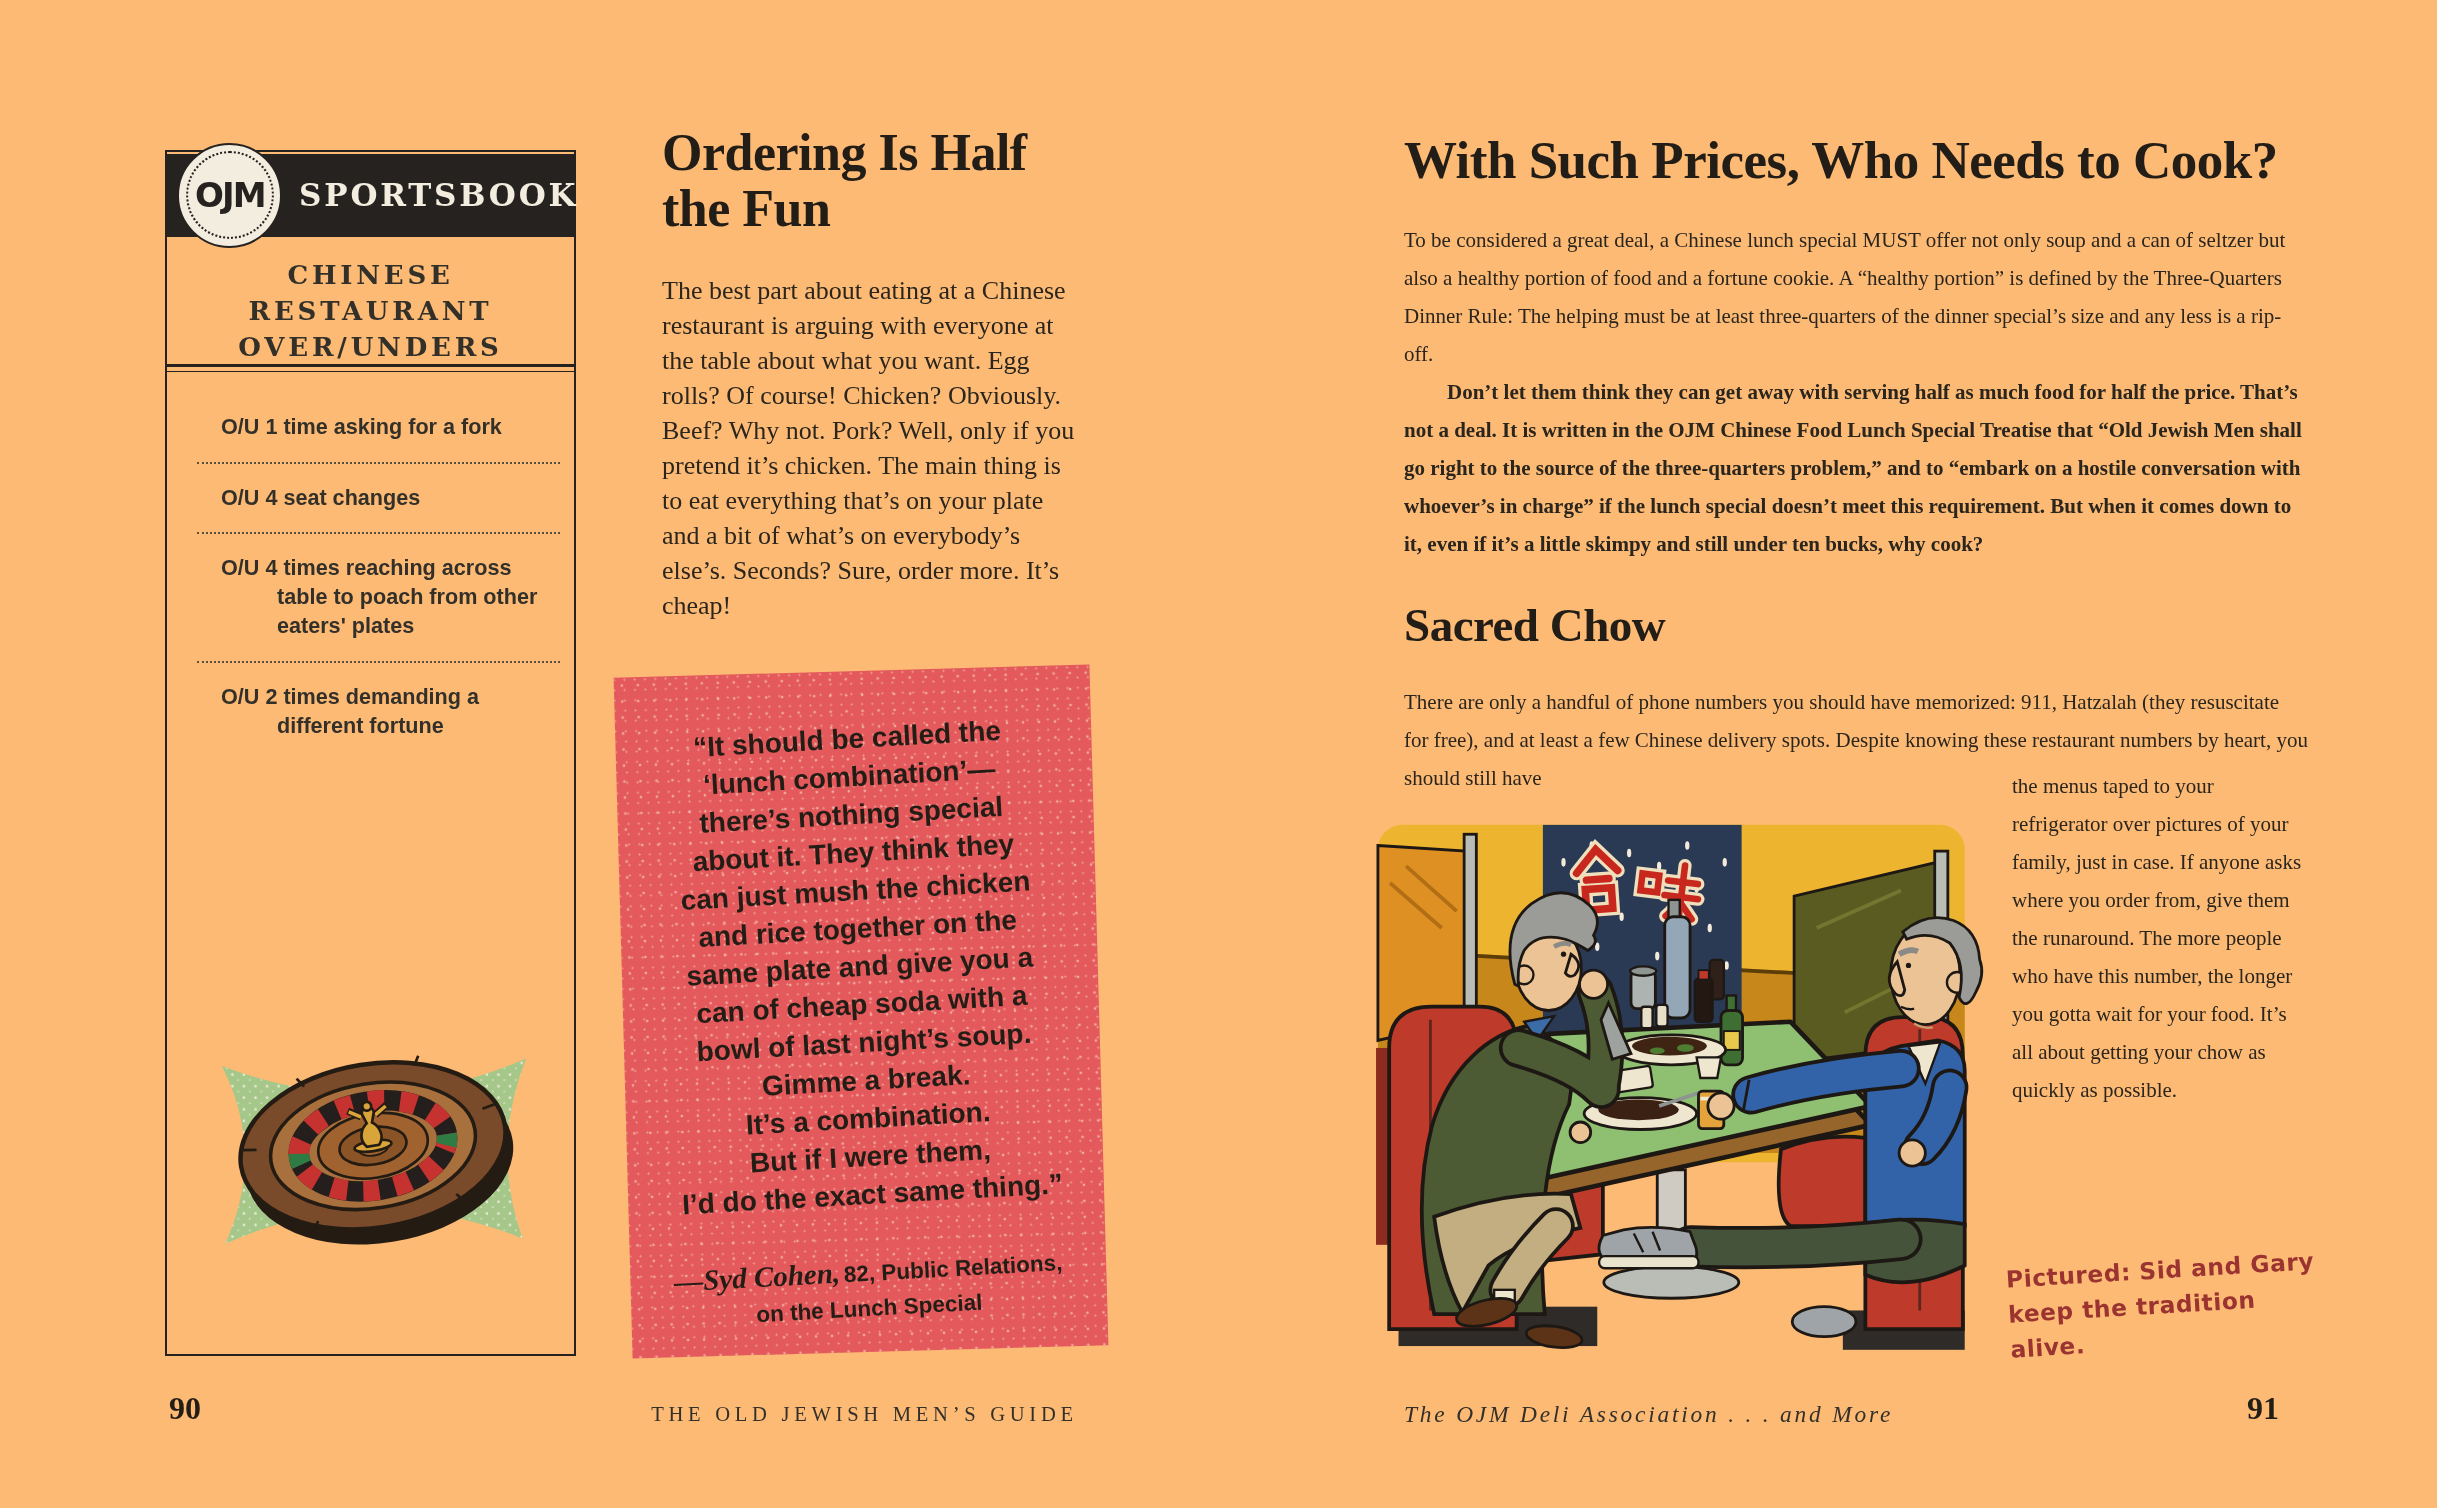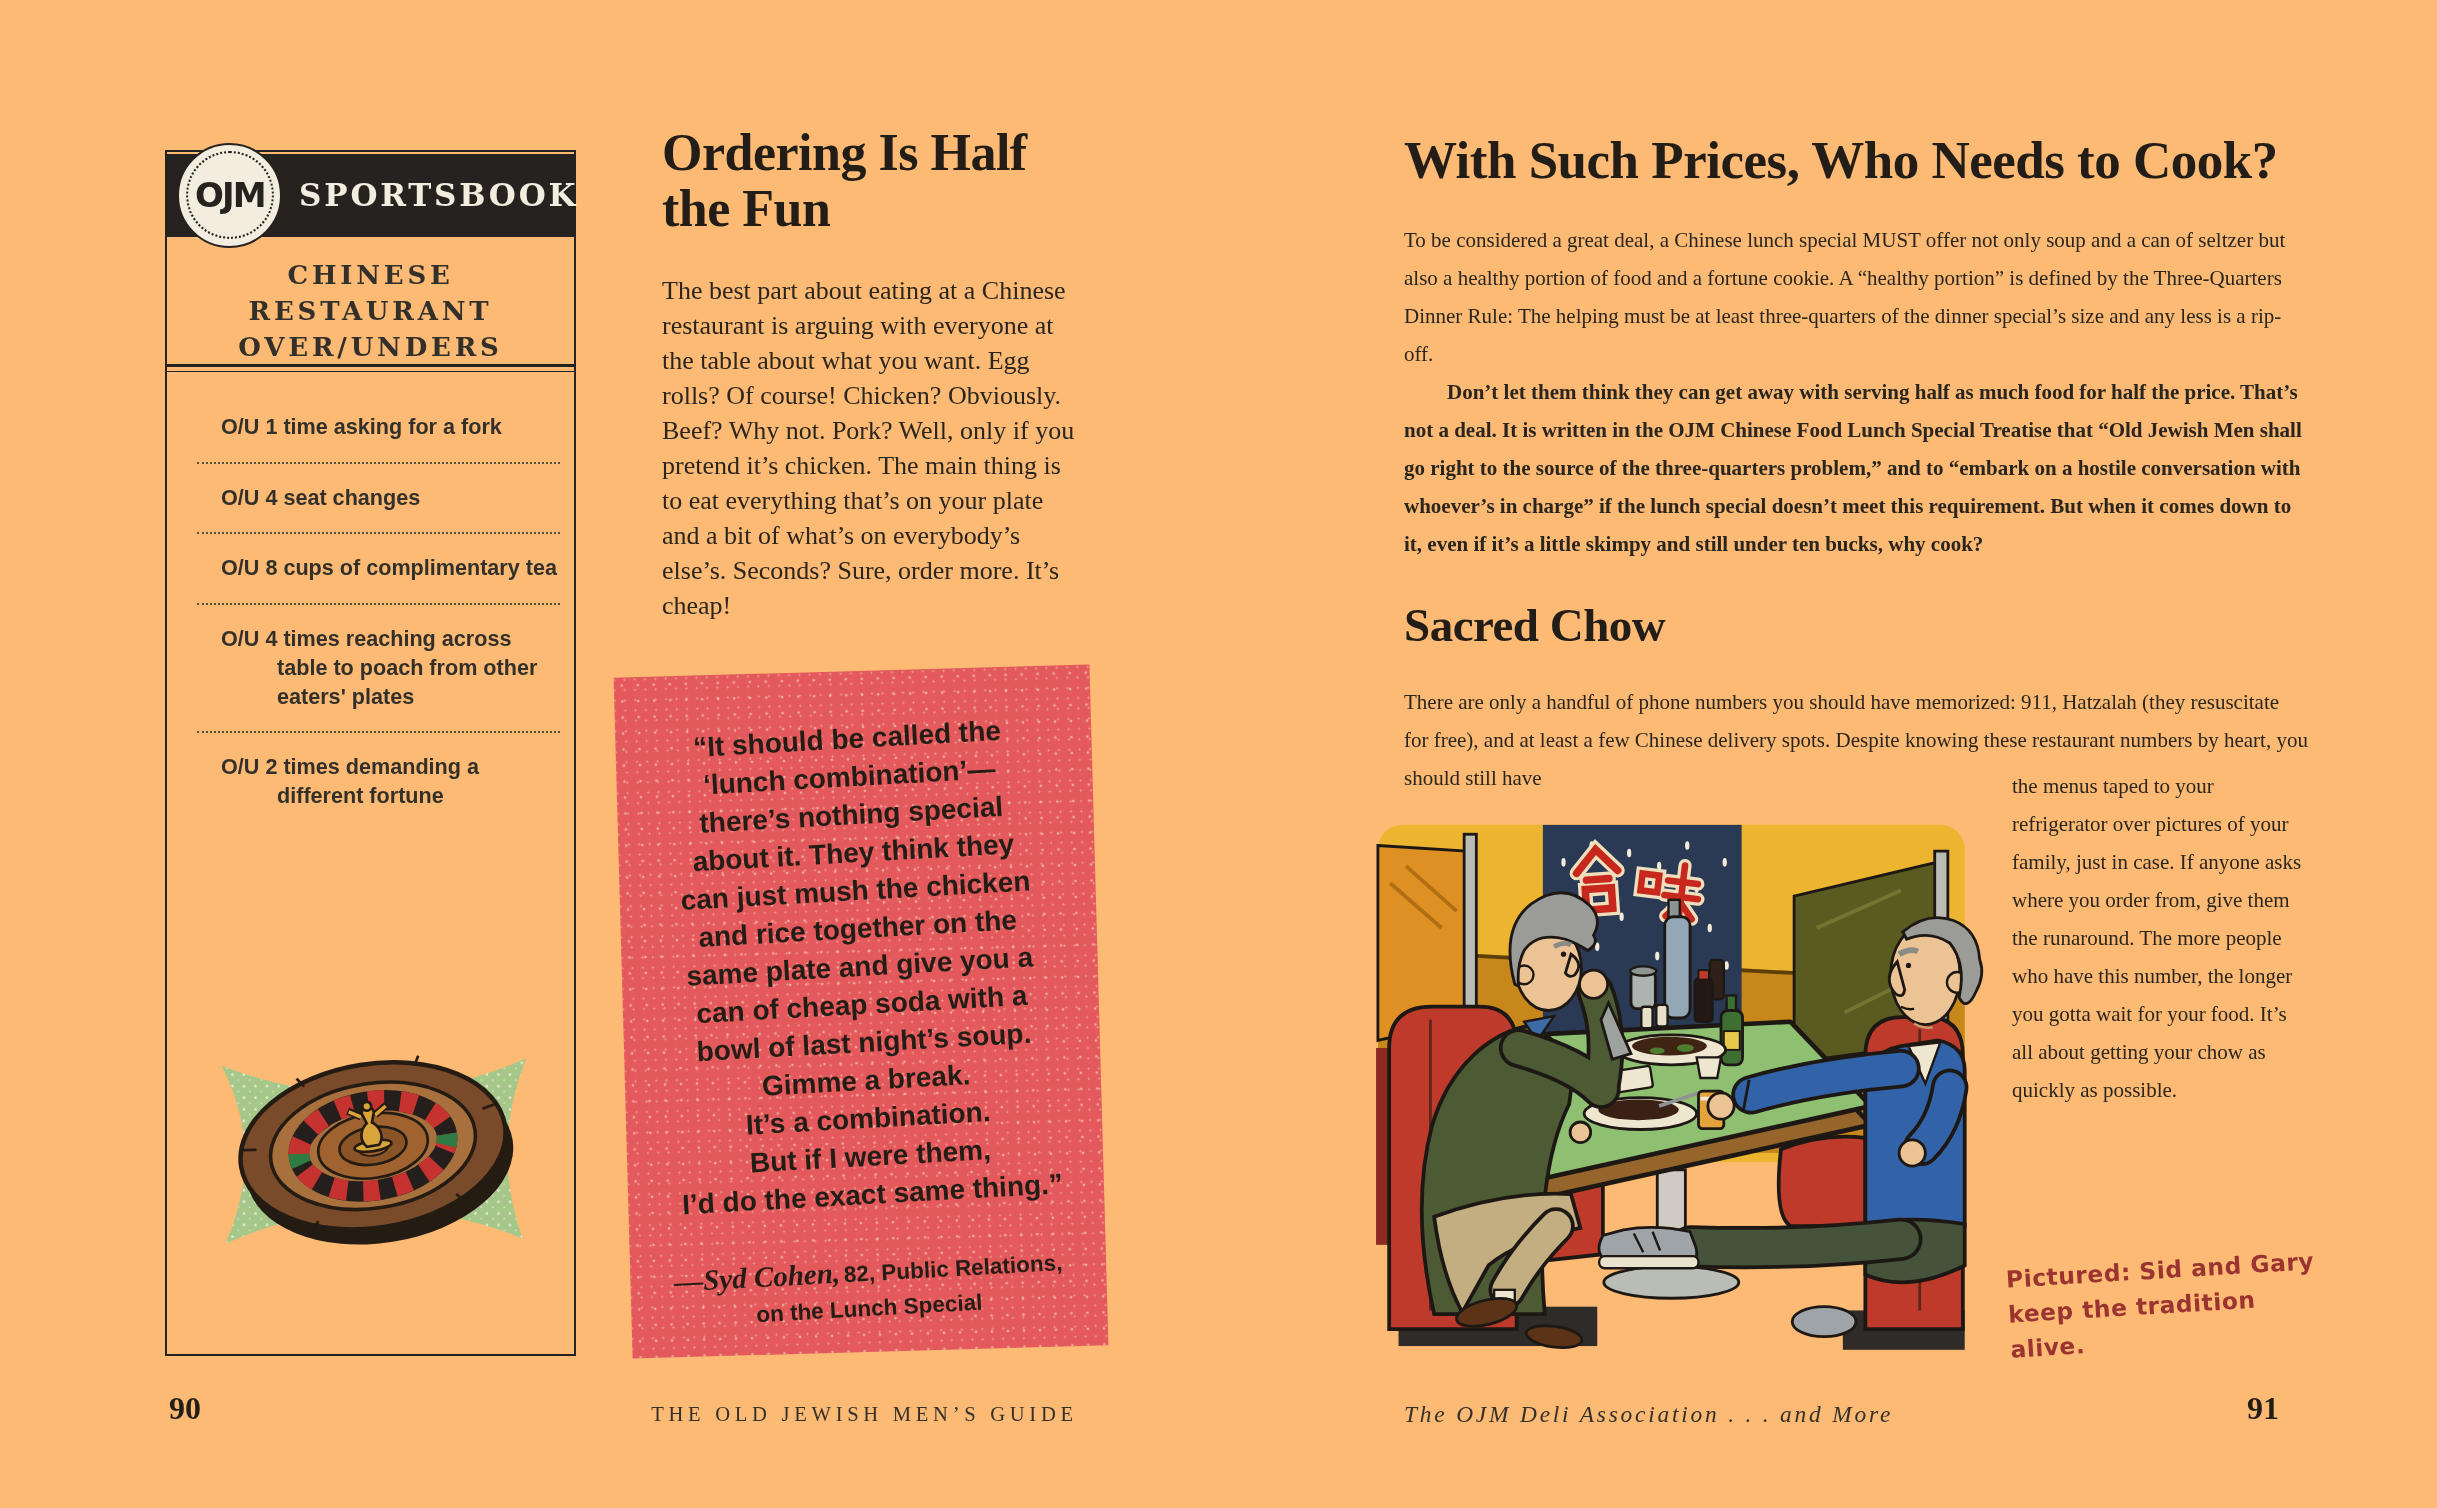--- a/index.html
+++ b/index.html
@@ -93,21 +93,20 @@
         </div>
         <div class="banner-text">SPORTSBOOK</div>
       </div>
       <h2 class="sb-heading">CHINESE
 RESTAURANT
 OVER/UNDERS</h2>
       <div class="double-rule"></div>
       <ul class="odds">
         <li>O/U 1 time asking for a fork</li>
         <li>O/U 4 seat changes</li>
-        <li>O/U 8 cups of complimentary tea</li>
         <li>O/U 4 times reaching across table to poach from other eaters' plates</li>
         <li>O/U 2 times demanding a different fortune</li>
       </ul>
 
       <svg class="roulette" width="356" height="309" viewBox="0 0 400 330">
         <defs>
           <pattern id="speck" width="13" height="13" patternUnits="userSpaceOnUse">
             <rect width="13" height="13" fill="#a5c789"></rect>
             <circle cx="3" cy="4" r="1.5" fill="#f4f0e2" opacity="0.85"></circle>
             <circle cx="9.5" cy="10" r="1.1" fill="#f4f0e2" opacity="0.6"></circle>

